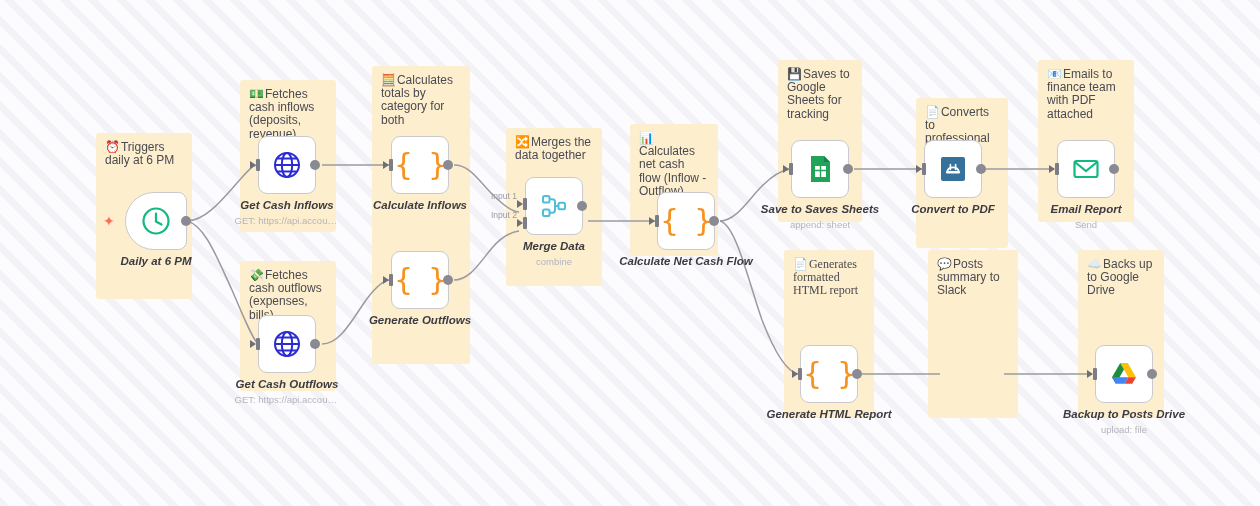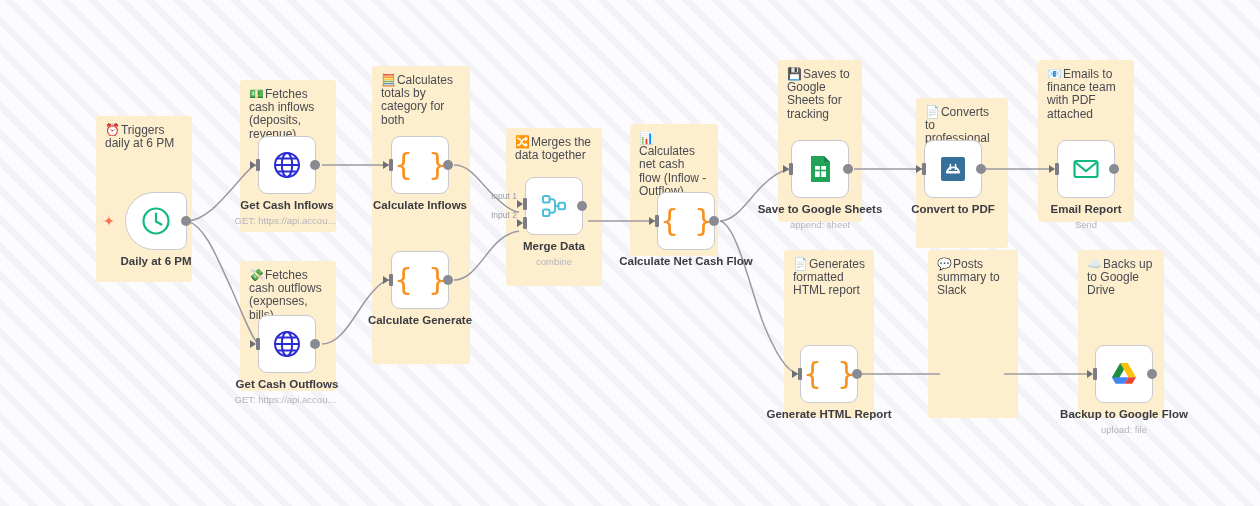--- a/index.html
+++ b/index.html
@@ -48,20 +48,21 @@
     width:62px;
   }
   .nlabel{
     position:absolute;
     top:63px;left:50%;
     transform:translateX(-50%);
     font-size:11.5px;
     font-weight:bold;
     color:#3b3b43;
     white-space:nowrap;
+    font-style:italic;
   }
   .nsub{
     position:absolute;
     top:79px;left:50%;
     transform:translateX(-50%);
     font-size:9.5px;
     color:#b4b4be;
     white-space:nowrap;
     max-width:105px;
     overflow:hidden;
@@ -117,21 +118,21 @@
     font-size:30px;color:#f79220;
     font-family:"DejaVu Sans Mono","Liberation Mono",monospace;
     letter-spacing:-1px;line-height:34px;
   }
 </style>
 </head>
 <body>
 
 <div id="canvas">
 
-  <div class="sticky" style="left:96px;top:116px;width:96px;height:166px;">
+  <div class="sticky" style="left:96px;top:133px;width:96px;height:166px;">
     <div class="note-text"><span class="emo">⏰</span><span>Triggers daily at 6 PM</span></div>
   </div>
 
   <div class="sticky" style="left:240px;top:80px;width:96px;height:152px;">
     <div class="note-text"><span class="emo">💵</span><span>Fetches cash inflows (deposits, revenue)</span></div>
   </div>
 
   <div class="sticky" style="left:240px;top:261px;width:96px;height:130px;">
     <div class="note-text"><span class="emo">💸</span><span>Fetches cash outflows (expenses, bills)</span></div>
   </div>
@@ -153,21 +154,21 @@
   </div>
 
   <div class="sticky" style="left:916px;top:60px;width:92px;height:150px;margin-top:38px;">
     <div class="note-text"><span class="emo">📄</span><span>Converts to professional PDF</span></div>
   </div>
 
   <div class="sticky" style="left:1038px;top:60px;width:96px;height:162px;">
     <div class="note-text"><span class="emo">📧</span><span>Emails to finance team with PDF attached</span></div>
   </div>
 
-  <div class="sticky" style="left:784px;top:250px;width:90px;height:168px;">
+  <div class="sticky" style="left:784px;top:250px;width:90px;height:168px;font-family:Liberation Serif, serif;">
     <div class="note-text"><span class="emo">📄</span><span>Generates formatted HTML report</span></div>
   </div>
 
   <div class="sticky" style="left:928px;top:250px;width:90px;height:168px;">
     <div class="note-text"><span class="emo">💬</span><span>Posts summary to Slack</span></div>
   </div>
 
   <div class="sticky" style="left:1078px;top:250px;width:86px;height:168px;">
     <div class="note-text"><span class="emo">☁️</span><span>Backs up to Google Drive</span></div>
   </div>
@@ -248,21 +249,21 @@
 
   <div class="node" style="left:391px;top:251px;">
     <div class="nbox">
       <div class="in-arrow">
           <div class="tri"></div>
           <div class="bar"></div>
         </div>
       <span class="brace">{&nbsp;}</span>
       <div class="out-dot"></div>
     </div>
-    <div class="nlabel">Calculate Generate</div>
+    <div class="nlabel">Generate Outflows</div>
   </div>
 
   <div class="node" style="left:525px;top:177px;">
     <div class="inlabel" style="left:-34px;top:14px;">Input 1</div>
     <div class="inlabel" style="left:-34px;top:33px;">Input 2</div>
     <div class="nbox">
       <div class="in-arrow" style="top:20px;margin-top:0;">
           <div class="tri"></div>
           <div class="bar"></div>
         </div>
@@ -301,21 +302,21 @@
           <div class="bar"></div>
         </div>
       <svg class="ic" viewBox="0 0 34 34">
         <path d="M8 4 H21 L27 10 V30 H8 Z" fill="#21a459"></path>
         <path d="M21 4 L27 10 H21 Z" fill="#1a8249"></path>
         <rect x="12" y="14" width="11" height="11" fill="#fff"></rect>
         <path d="M12 18.5 H23 M17.5 14 V25" stroke="#21a459" stroke-width="1.4"></path>
       </svg>
       <div class="out-dot"></div>
     </div>
-    <div class="nlabel">Save to Google Sheets</div>
+    <div class="nlabel">Save to Saves Sheets</div>
     <div class="nsub">append: sheet</div>
   </div>
 
   <div class="node" style="left:1057px;top:140px;">
     <div class="nbox">
       <div class="in-arrow">
           <div class="tri"></div>
           <div class="bar"></div>
         </div>
       <svg class="ic" viewBox="0 0 34 34">
@@ -365,17 +366,17 @@
           <div class="bar"></div>
         </div>
       <svg class="ic" viewBox="0 0 34 34">
         <path d="M13.2 6 H20.8 L29 20.2 H21.4 Z" fill="#ffc107"></path>
         <path d="M13.2 6 L5 20.2 L8.8 26.8 L17 12.6 Z" fill="#1e8e3e"></path>
         <path d="M5 20.2 H21.4 L17.6 26.8 H8.8 Z" fill="#4285f4"></path>
         <path d="M21.4 20.2 H29 L25.2 26.8 H17.6 Z" fill="#ea4335"></path>
       </svg>
       <div class="out-dot"></div>
     </div>
-    <div class="nlabel">Backup to Google Flow</div>
+    <div class="nlabel">Backup to Posts Drive</div>
     <div class="nsub">upload: file</div>
   </div>
 
 </div>
 
 </body></html>

